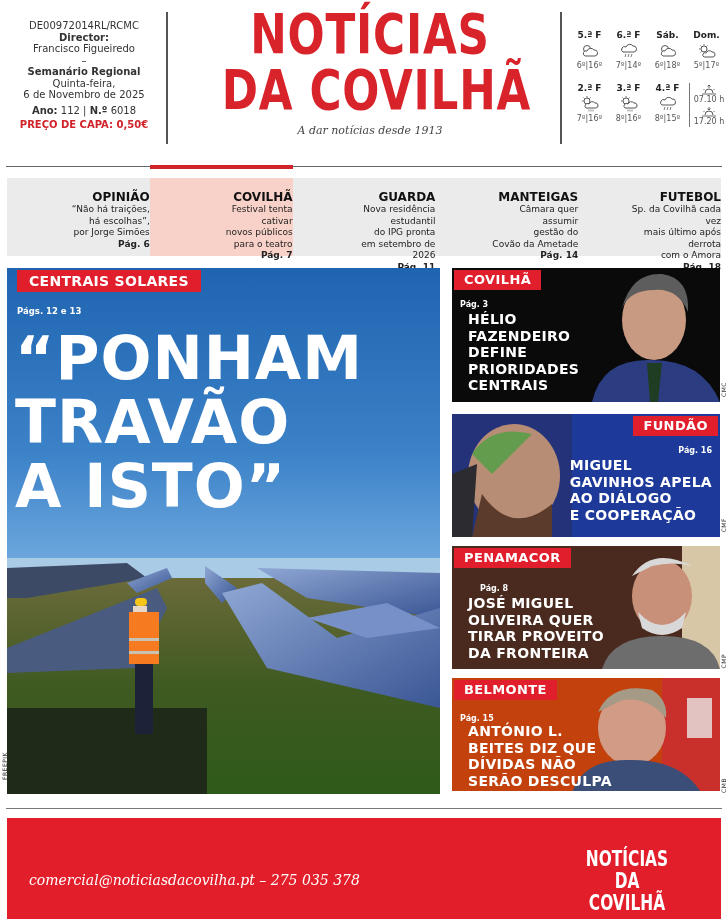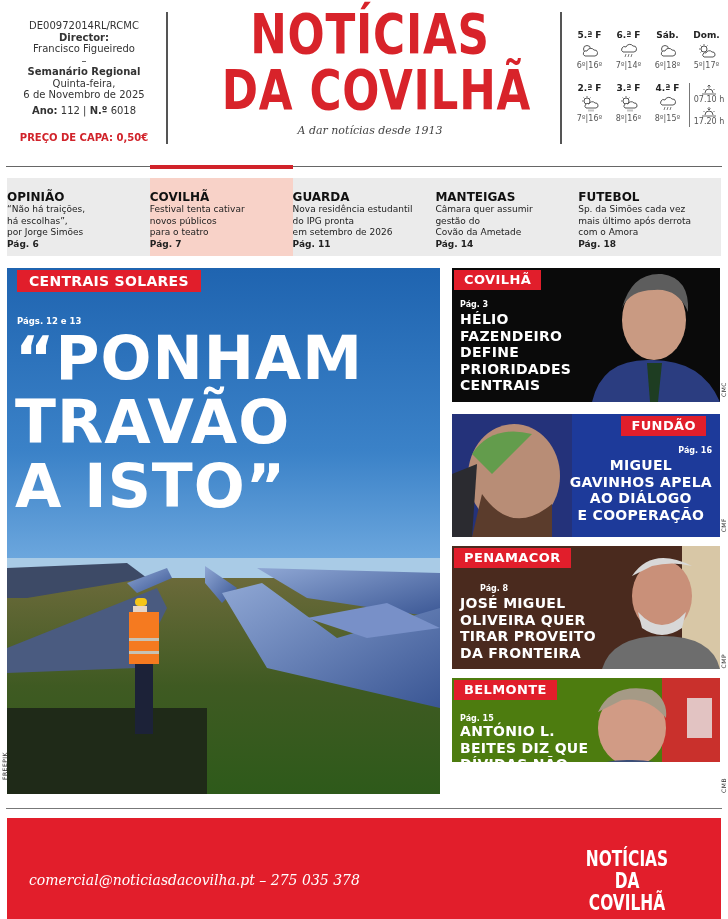--- a/index.html
+++ b/index.html
@@ -6,21 +6,21 @@
     html, body { width: 728px; height: 919px; background: #fff; overflow: hidden; }
     body { position: relative; font-family: "DejaVu Sans", sans-serif; color: #222; }
 
     
     .meta {
       position: absolute; left: 8px; top: 20px; width: 152px;
       text-align: center; font-size: 10px; line-height: 11.5px; color: #333;
     }
     .meta .b { font-weight: bold; }
     .meta .gap { margin-top: 4px; }
-    .meta .price { color: #d1232a; font-weight: bold; margin-top: 16px; }
+    .meta .price { color: #d1232a; font-weight: bold; margin-top: 3px; }
     .vsep-left { position: absolute; left: 166px; top: 12px; width: 1.5px; height: 132px; background: #555; }
     .vsep-right { position: absolute; left: 560px; top: 12px; width: 1.5px; height: 132px; background: #555; }
 
     .masthead { position: absolute; left: 180px; top: 6px; width: 380px; text-align: center; }
     .masthead .logo {
       font-family: "DejaVu Sans", sans-serif; color: #d8232a; font-weight: bold;
       font-size: 56px; line-height: 56px; letter-spacing: 1px;
       transform: scaleX(0.78); transform-origin: center; white-space: nowrap;
     }
     .masthead .tagline {
@@ -36,63 +36,63 @@
     .wday .ic { height: 20px; display: flex; align-items: center; justify-content: center; }
     .wday .t { font-size: 8px; color: #555; line-height: 10px; }
     .sun { width: 39px; text-align: center; border-left: 1px solid #777; margin-left: 2px; }
     .sun .ic { height: 12px; display: flex; align-items: center; justify-content: center; }
     .sun .t { font-size: 8px; color: #555; line-height: 10px; }
 
     
     .rule-top { position: absolute; left: 6px; top: 166px; width: 716px; height: 1px; background: #666; }
     .rule-accent { position: absolute; left: 150px; top: 165px; width: 143px; height: 4px; background: #d1232a; }
     .teasers { position: absolute; left: 7px; top: 178px; width: 714px; height: 78px; display: flex; background: #ebebeb; }
-    .teaser { flex: 1; text-align: left; padding-top: 12px; font-size: 9px; line-height: 11.5px; color: #222; }
+    .teaser { flex: 1; text-align: right; padding-top: 12px; font-size: 9px; line-height: 11.5px; color: #222; padding-left: 48px; }
     .teaser.active { background: #f8d2c8; }
     .teaser .sec { font-size: 12px; font-weight: bold; line-height: 14px; color: #111; }
     .teaser .pg { font-weight: bold; }
 
     
     .main-story {
       position: absolute; left: 7px; top: 268px; width: 433px; height: 526px; overflow: hidden;
       background: linear-gradient(180deg, #1f64b0 0%, #3b82c8 35%, #6ba6dd 55%, #9fc7ec 62%, #a9cbe6 64%);
     }
     .main-tag {
       position: absolute; left: 10px; top: 2px; height: 22px; padding: 0 12px;
       background: #e11e2b; color: #fff; font-weight: bold; font-size: 14px; line-height: 22px; letter-spacing: 0.3px;
     }
-    .main-pages { position: absolute; left: 10px; top: 38px; font-size: 8.5px; color: #fff; font-weight: bold; margin-top: 10px; }
+    .main-pages { position: absolute; left: 10px; top: 38px; font-size: 8.5px; color: #fff; font-weight: bold; }
     .main-headline {
       position: absolute; left: 8px; top: 58px; width: 420px; color: #fff; font-weight: bold;
       font-size: 60px; line-height: 64px; letter-spacing: 1px; white-space: pre-line;
       font-family: "DejaVu Sans", sans-serif;
     }
     .main-photo { position: absolute; left: 0; top: 290px; width: 433px; height: 236px; }
     .credit-v {
       position: absolute; font-size: 6px; color: #333; letter-spacing: 0.5px;
       writing-mode: vertical-rl; transform: rotate(180deg);
     }
 
     
     .side { position: absolute; left: 452px; width: 268px; overflow: hidden; }
     .side .tag {
       position: absolute; top: 2px; height: 20px; padding: 0 10px; background: #e11e2b;
       color: #fff; font-weight: bold; font-size: 13px; line-height: 20px; letter-spacing: 0.4px;
     }
     .side .pg { position: absolute; font-size: 8px; color: #fff; font-weight: bold; }
     .side .hl {
       position: absolute; color: #fff; font-weight: bold; font-size: 14px; line-height: 16.5px;
-      white-space: pre-line; letter-spacing: 0.3px;
-    }
-    .side .hl.right { text-align: center; }
+      white-space: pre-line; letter-spacing: 0.3px; margin-left: 8px;
+    }
+    .side .hl.right { text-align: left; }
 
     .s1 { top: 268px; height: 134px; background: #0a0a0a; }
     .s2 { top: 414px; height: 123px; background: #1d3a9a; }
     .s3 { top: 546px; height: 123px; background: #4a2a1e; }
-    .s4 { top: 678px; height: 84px; background: #4d7c0f; }
+    .s4 { top: 678px; height: 113px; background: #c2410c; }
 
     
     .rule-bottom { position: absolute; left: 6px; top: 808px; width: 716px; height: 1px; background: #777; }
     .ad { position: absolute; left: 7px; top: 818px; width: 714px; height: 101px; background: #e21e2b; }
     .ad .title { position: absolute; left: 22px; top: 30px; color: #fff; font-weight: bold; font-size: 20px; letter-spacing: 0.6px; }
     .ad .contact { position: absolute; left: 22px; top: 54px; color: #fff; font-family: "DejaVu Serif", serif; font-style: italic; font-size: 14px; }
     .ad .logo {
       position: absolute; left: 555px; top: 30px; width: 130px; text-align: center; color: #fff;
       font-weight: bold; font-size: 22px; line-height: 22px; transform: scaleX(0.7); transform-origin: center;
       white-space: pre-line;
@@ -250,21 +250,21 @@
   </div>
   <div class="teaser">
     <div class="sec">MANTEIGAS</div>
     <div>Câmara quer assumir</div>
     <div>gestão do</div>
     <div>Covão da Ametade</div>
     <div class="pg">Pág. 14</div>
   </div>
   <div class="teaser">
     <div class="sec">FUTEBOL</div>
-    <div>Sp. da Simões cada vez</div>
+    <div>Sp. da Covilhã cada vez</div>
     <div>mais último após derrota</div>
     <div>com o Amora</div>
     <div class="pg">Pág. 18</div>
   </div>
 </div>
 
 <div class="main-story">
   <svg class="main-photo" viewBox="0 0 433 236" preserveAspectRatio="none">
     <defs>
       <linearGradient id="grass" x1="0" y1="0" x2="0" y2="1">
@@ -320,21 +320,21 @@
 <div class="credit-v" style="left:720px; top:382px;">CMC</div>
 
 <div class="side s2">
   <svg style="position:absolute;left:0;top:0;width:120px;height:123px" viewBox="0 0 120 123">
     <rect x="0" y="0" width="120" height="123" fill="#24327a"></rect>
     <ellipse cx="62" cy="62" rx="46" ry="52" fill="#b88d76"></ellipse>
     <path d="M20 40 Q40 10 80 20 L40 60z" fill="#3ea33a" opacity="0.7"></path>
     <path d="M30 80 Q60 123 100 90 L100 123 L20 123z" fill="#5b3c2c"></path>
     <path d="M0 60 L25 50 L20 123 L0 123z" fill="#2b2b30"></path>
   </svg>
-  <div class="tag" style="right:14px;">FUNDÃO</div>
+  <div class="tag" style="right:2px;">FUNDÃO</div>
   <div class="pg" style="right:8px;top:32px;">Pág. 16</div>
   <div class="hl right" style="right:8px;top:43px;">MIGUEL
 GAVINHOS APELA
 AO DIÁLOGO
 E COOPERAÇÃO</div>
 </div>
 <div class="credit-v" style="left:720px; top:518px;">CMF</div>
 
 <div class="side s3">
   <svg style="position:absolute;left:150px;top:0;width:118px;height:123px" viewBox="0 0 118 123">

